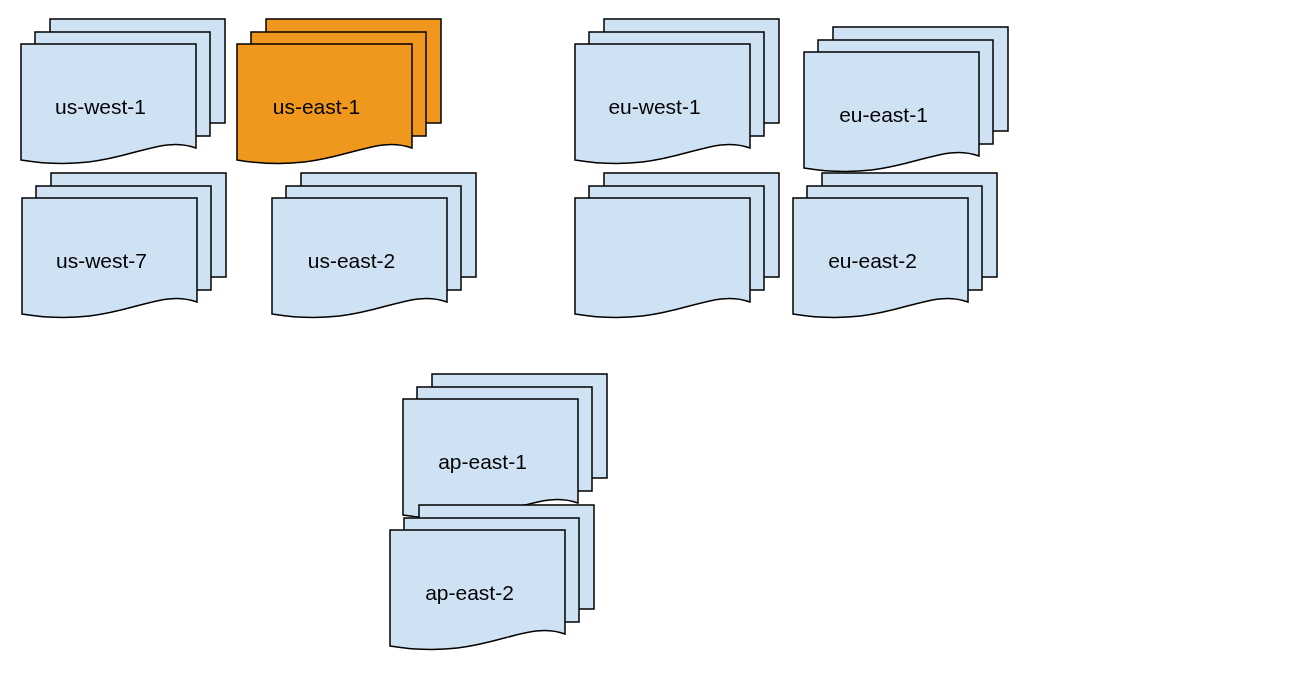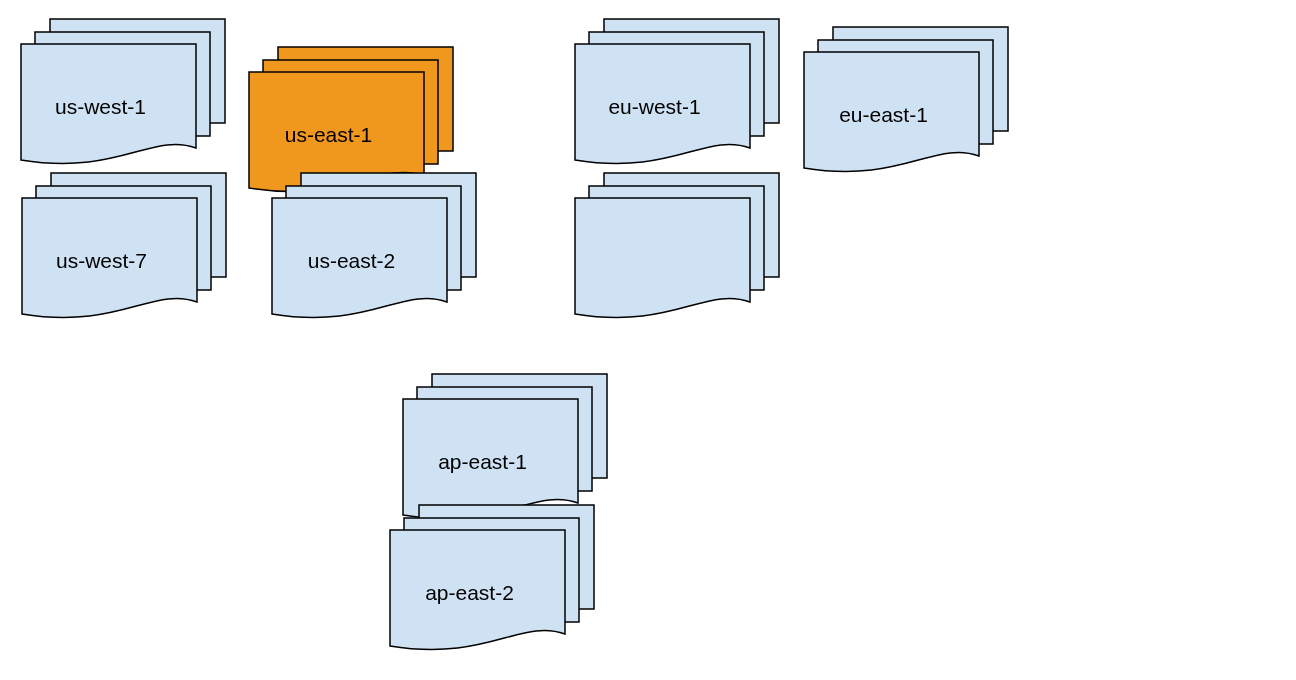--- a/index.html
+++ b/index.html
@@ -39,21 +39,21 @@
     left: 1px; top: 26px;
     width: 159px; height: 104px;
     padding-top: 22px;
     display: flex; align-items: center; justify-content: center;
     font-size: 21px;
     color: var(--text-color);
     white-space: nowrap;
   }
   
   .pos-uw1 { left: 20px;  top: 18px;  }
-  .pos-ue1 { left: 248px; top: 18px; margin-top: 28px;  }
+  .pos-ue1 { left: 236px; top: 18px;  }
   .pos-ew1 { left: 574px; top: 18px;  }
   .pos-ee1 { left: 803px; top: 26px;  }
   .pos-uw2 { left: 21px;  top: 172px; }
   .pos-ue2 { left: 237px; top: 172px; margin-left: 34px; }
   .pos-ew2 { left: 574px; top: 172px; }
   .pos-ee2 { left: 792px; top: 172px; }
   .pos-ae1 { left: 402px; top: 350px; margin-top: 23px; }
   .pos-ae2 { left: 389px; top: 504px; }
   
   .legend {
@@ -133,20 +133,28 @@
   </div>
 
   <div class="stack pos-ew2">
     <svg viewBox="0 0 206 152" aria-hidden="true">
       <rect class="sheet" x="30" y="1" width="175" height="104"></rect>
       <rect class="sheet" x="15" y="14" width="175" height="104"></rect>
       <path class="sheet" d="M1 26 L176 26 L176 130 C132 114 98 158 1 142 Z"></path>
     </svg>
   </div>
 
+  <div class="stack pos-ee2">
+    <svg viewBox="0 0 206 152" aria-hidden="true">
+      <rect class="sheet" x="30" y="1" width="175" height="104"></rect>
+      <rect class="sheet" x="15" y="14" width="175" height="104"></rect>
+      <path class="sheet" d="M1 26 L176 26 L176 130 C132 114 98 158 1 142 Z"></path>
+    </svg>
+    <div class="stack-label">eu-east-2</div>
+  </div>
 
   <div class="stack pos-ae1">
     <svg viewBox="0 0 206 152" aria-hidden="true">
       <rect class="sheet" x="30" y="1" width="175" height="104"></rect>
       <rect class="sheet" x="15" y="14" width="175" height="104"></rect>
       <path class="sheet" d="M1 26 L176 26 L176 130 C132 114 98 158 1 142 Z"></path>
     </svg>
     <div class="stack-label">ap-east-1</div>
   </div>
 

